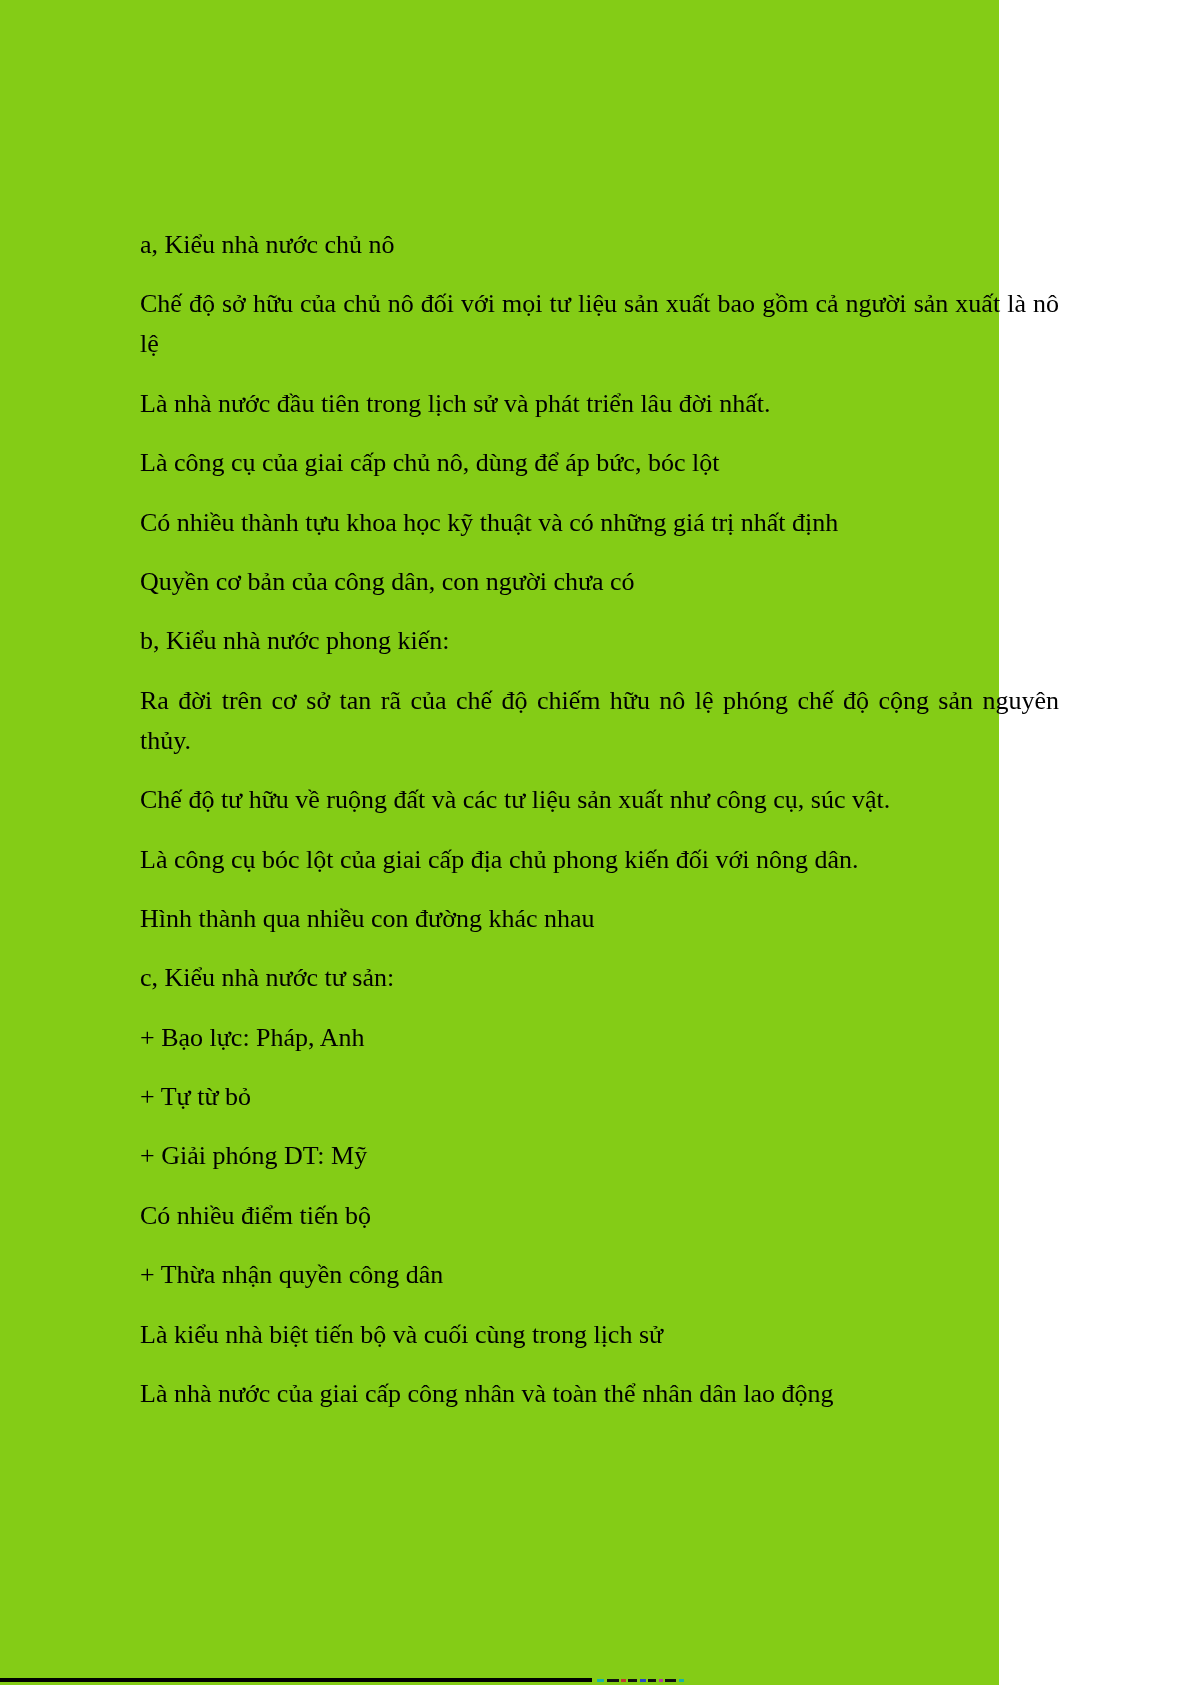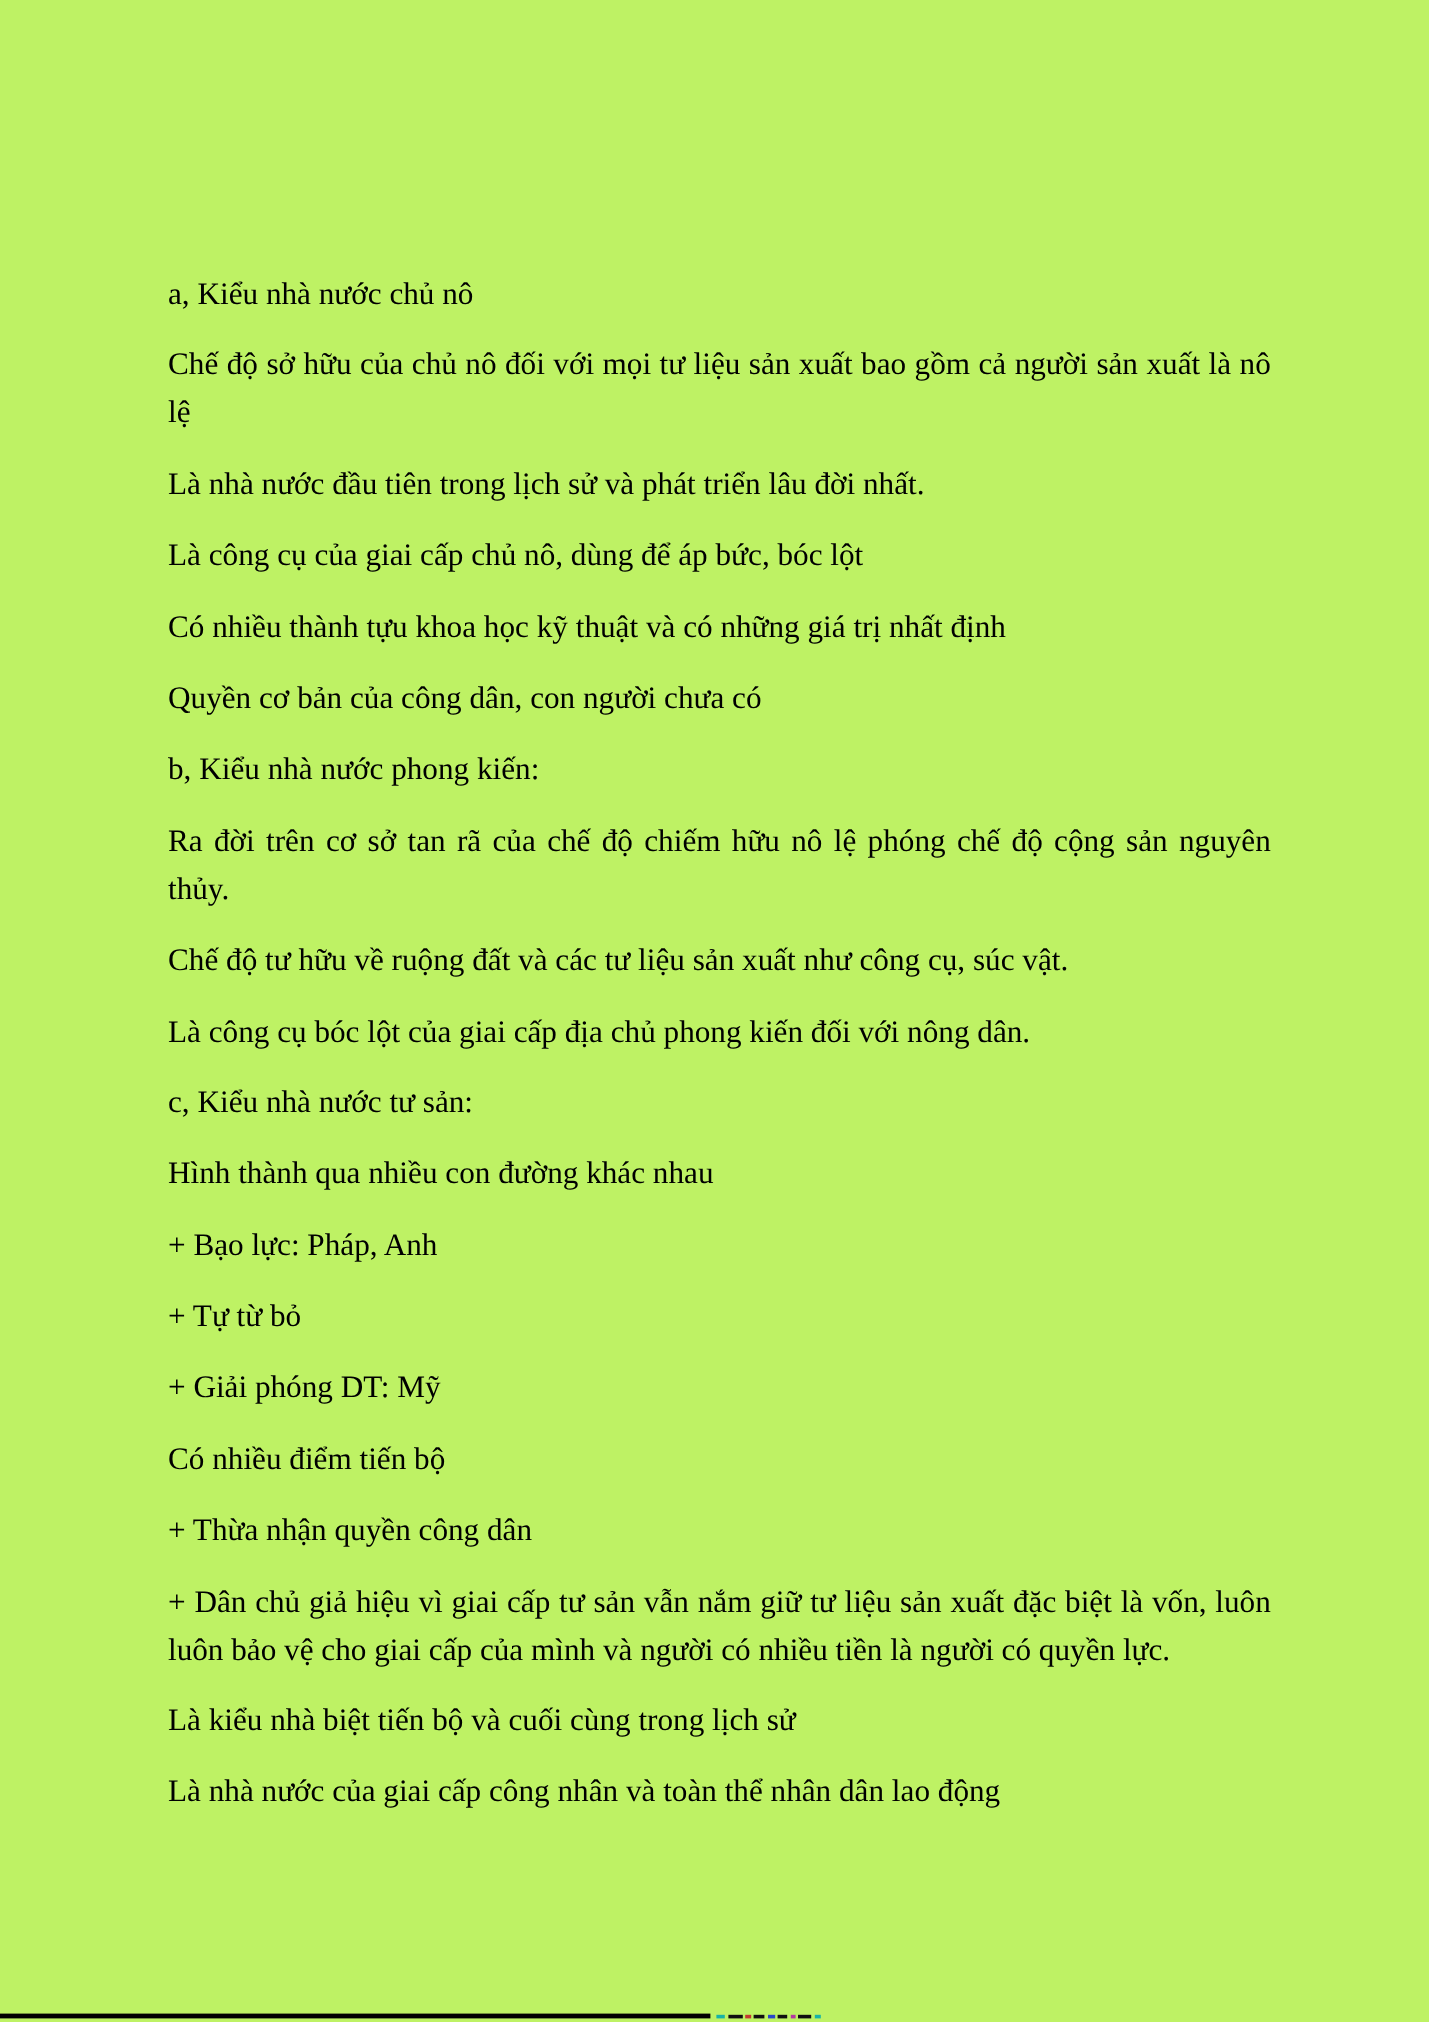--- a/index.html
+++ b/index.html
@@ -5,23 +5,23 @@
   html, body {
     margin: 0;
     padding: 0;
     width: 1191px;
     height: 1685px;
     background: #ffffff;
     overflow: hidden;
   }
   .page {
     position: relative;
-    width: 1191px;
+    width: 999px;
     height: 1685px;
-    background: #bef264;
+    background: #84cc16;
     font-family: "Liberation Serif", serif;
   }
   .doc-body {
     position: absolute;
     left: 140px;
     top: 225px;
     width: 919px;
     color: #000000;
   }
   .doc-body p {
@@ -59,28 +59,27 @@
   <p>a, Kiểu nhà nước chủ nô</p>
       <p>Chế độ sở hữu của chủ nô đối với mọi tư liệu sản xuất bao gồm cả người sản xuất là nô lệ</p>
       <p>Là nhà nước đầu tiên trong lịch sử và phát triển lâu đời nhất.</p>
       <p>Là công cụ của giai cấp chủ nô, dùng để áp bức, bóc lột</p>
       <p>Có nhiều thành tựu khoa học kỹ thuật và có những giá trị nhất định</p>
       <p>Quyền cơ bản của công dân, con người chưa có</p>
       <p>b, Kiểu nhà nước phong kiến:</p>
       <p>Ra đời trên cơ sở tan rã của chế độ chiếm hữu nô lệ phóng chế độ cộng sản nguyên thủy.</p>
       <p>Chế độ tư hữu về ruộng đất và các tư liệu sản xuất như công cụ, súc vật.</p>
       <p>Là công cụ bóc lột của giai cấp địa chủ phong kiến đối với nông dân.</p>
+      <p>Hình thành qua nhiều con đường khác nhau</p>
       <p>c, Kiểu nhà nước tư sản:</p>
-      <p>Hình thành qua nhiều con đường khác nhau</p>
       <p>+ Bạo lực: Pháp, Anh</p>
       <p>+ Tự từ bỏ</p>
       <p>+ Giải phóng DT: Mỹ</p>
       <p>Có nhiều điểm tiến bộ</p>
       <p>+ Thừa nhận quyền công dân</p>
-      <p>+ Dân chủ giả hiệu vì giai cấp tư sản vẫn nắm giữ tư liệu sản xuất đặc biệt là vốn, luôn luôn bảo vệ cho giai cấp của mình và người có nhiều tiền là người có quyền lực.</p>
       <p>Là kiểu nhà biệt tiến bộ và cuối cùng trong lịch sử</p>
       <p>Là nhà nước của giai cấp công nhân và toàn thể nhân dân lao động</p>
     </div>
   <div class="footer-divider" id="footer-divider" style="width: 592px; background: rgb(0, 0, 0);"></div>
   <div class="footer-artifact" id="footer-artifact" style="left: 597px;">
 
   <span style="width: 7px; margin-right: 3px; background: rgb(23, 179, 166);"></span>
       <span style="width: 12px; margin-right: 2px; background: rgb(16, 16, 16);"></span>
       <span style="width: 5px; margin-right: 2px; background: rgb(194, 59, 47);"></span>
       <span style="width: 9px; margin-right: 3px; background: rgb(16, 16, 16);"></span>

